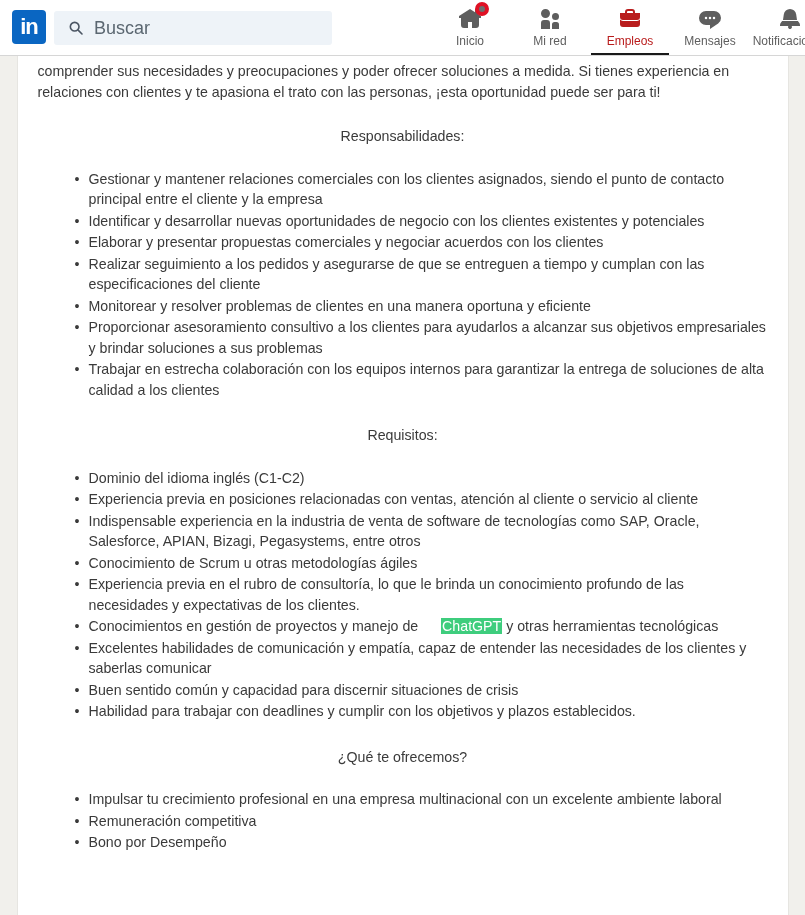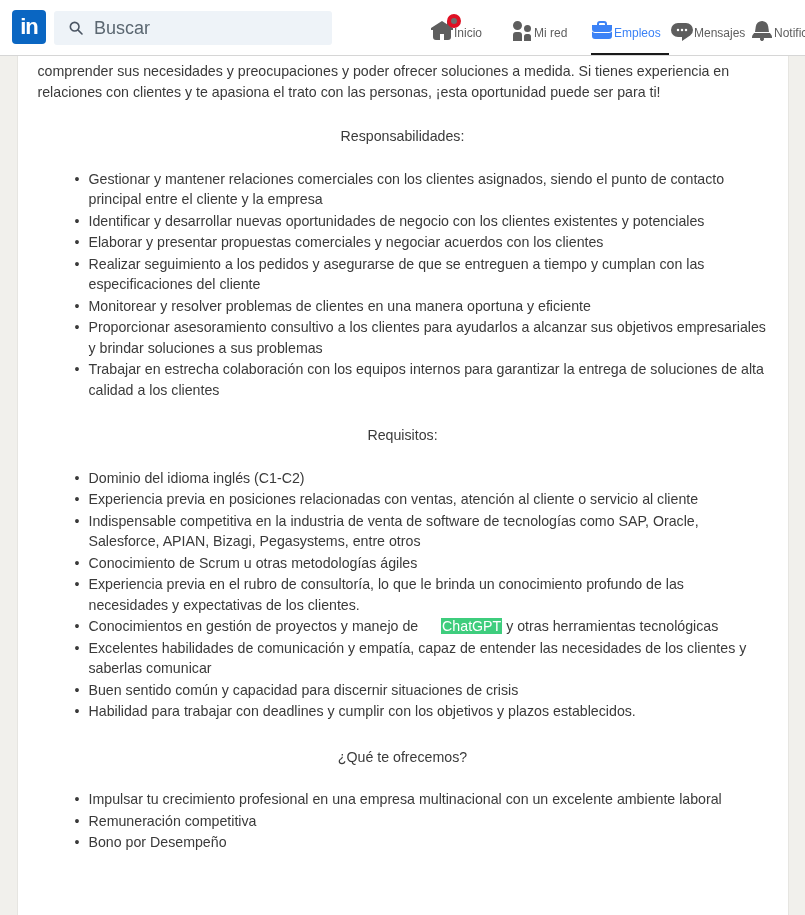--- a/index.html
+++ b/index.html
@@ -30,27 +30,27 @@
   .search-box input{
     flex:1;border:none;background:transparent;outline:none;
     font-size:18px;color:#15803d;font-family:inherit;
   }
   .search-box input::placeholder{color:#5b6771;}
   .nav-items{
     position:absolute;left:430px;top:0;height:55px;display:flex;
   }
   .nav-item{
     width:80px;height:100%;position:relative;cursor:pointer;
-    display:flex;flex-direction:row;align-items:center;justify-content:flex-start;
+    display:flex;flex-direction:column;align-items:center;justify-content:flex-start;
     padding-top:7px;box-sizing:border-box;color:#5e5e5e;
   }
   .nav-item .icon-wrap{position:relative;height:24px;}
   .nav-item svg{display:block;}
   .nav-label{font-size:12px;margin-top:3px;white-space:nowrap;}
-  .nav-item.active{color:#3b82f6;}
+  .nav-item.active{color:#b91c1c;}
   .nav-item.active::after{
     content:"";position:absolute;left:1px;right:1px;bottom:0;height:2px;background:#191919;
   }
   .badge{
     position:absolute;top:-5px;right:-7px;width:6px;height:6px;
     background:#6f6f6f;border:4px solid var(--badge-red,#df1124);border-radius:50%;
   }
   
   .page{height:860px;}
   .card{
@@ -144,21 +144,21 @@
           <li><span>Elaborar y presentar propuestas comerciales y negociar acuerdos con los clientes</span></li>
           <li><span>Realizar seguimiento a los pedidos y asegurarse de que se entreguen a tiempo y cumplan con las especificaciones del cliente</span></li>
           <li><span>Monitorear y resolver problemas de clientes en una manera oportuna y eficiente</span></li>
           <li><span>Proporcionar asesoramiento consultivo a los clientes para ayudarlos a alcanzar sus objetivos empresariales y brindar soluciones a sus problemas</span></li>
           <li><span>Trabajar en estrecha colaboración con los equipos internos para garantizar la entrega de soluciones de alta calidad a los clientes</span></li>
         </ul>
         <p class="heading">Requisitos:</p>
         <ul>
           <li><span>Dominio del idioma inglés (C1-C2)</span></li>
           <li><span>Experiencia previa en posiciones relacionadas con ventas, atención al cliente o servicio al cliente</span></li>
-          <li><span>Indispensable competitiva en la industria de venta de software de tecnologías como SAP, Oracle, Salesforce, APIAN, Bizagi, Pegasystems, entre otros</span></li>
+          <li><span>Indispensable experiencia en la industria de venta de software de tecnologías como SAP, Oracle, Salesforce, APIAN, Bizagi, Pegasystems, entre otros</span></li>
           <li><span>Conocimiento de Scrum u otras metodologías ágiles</span></li>
           <li><span>Experiencia previa en el rubro de consultoría, lo que le brinda un conocimiento profundo de las necesidades y expectativas de los clientes.</span></li>
           <li><span>Conocimientos en gestión de proyectos y manejo de </span><span class="hl">ChatGPT</span><span> y otras herramientas tecnológicas</span></li>
           <li><span>Excelentes habilidades de comunicación y empatía, capaz de entender las necesidades de los clientes y saberlas comunicar</span></li>
           <li><span>Buen sentido común y capacidad para discernir situaciones de crisis</span></li>
           <li><span>Habilidad para trabajar con deadlines y cumplir con los objetivos y plazos establecidos.</span></li>
         </ul>
         <p class="heading">¿Qué te ofrecemos?</p>
         <ul>
           <li><span>Impulsar tu crecimiento profesional en una empresa multinacional con un excelente ambiente laboral</span></li>

